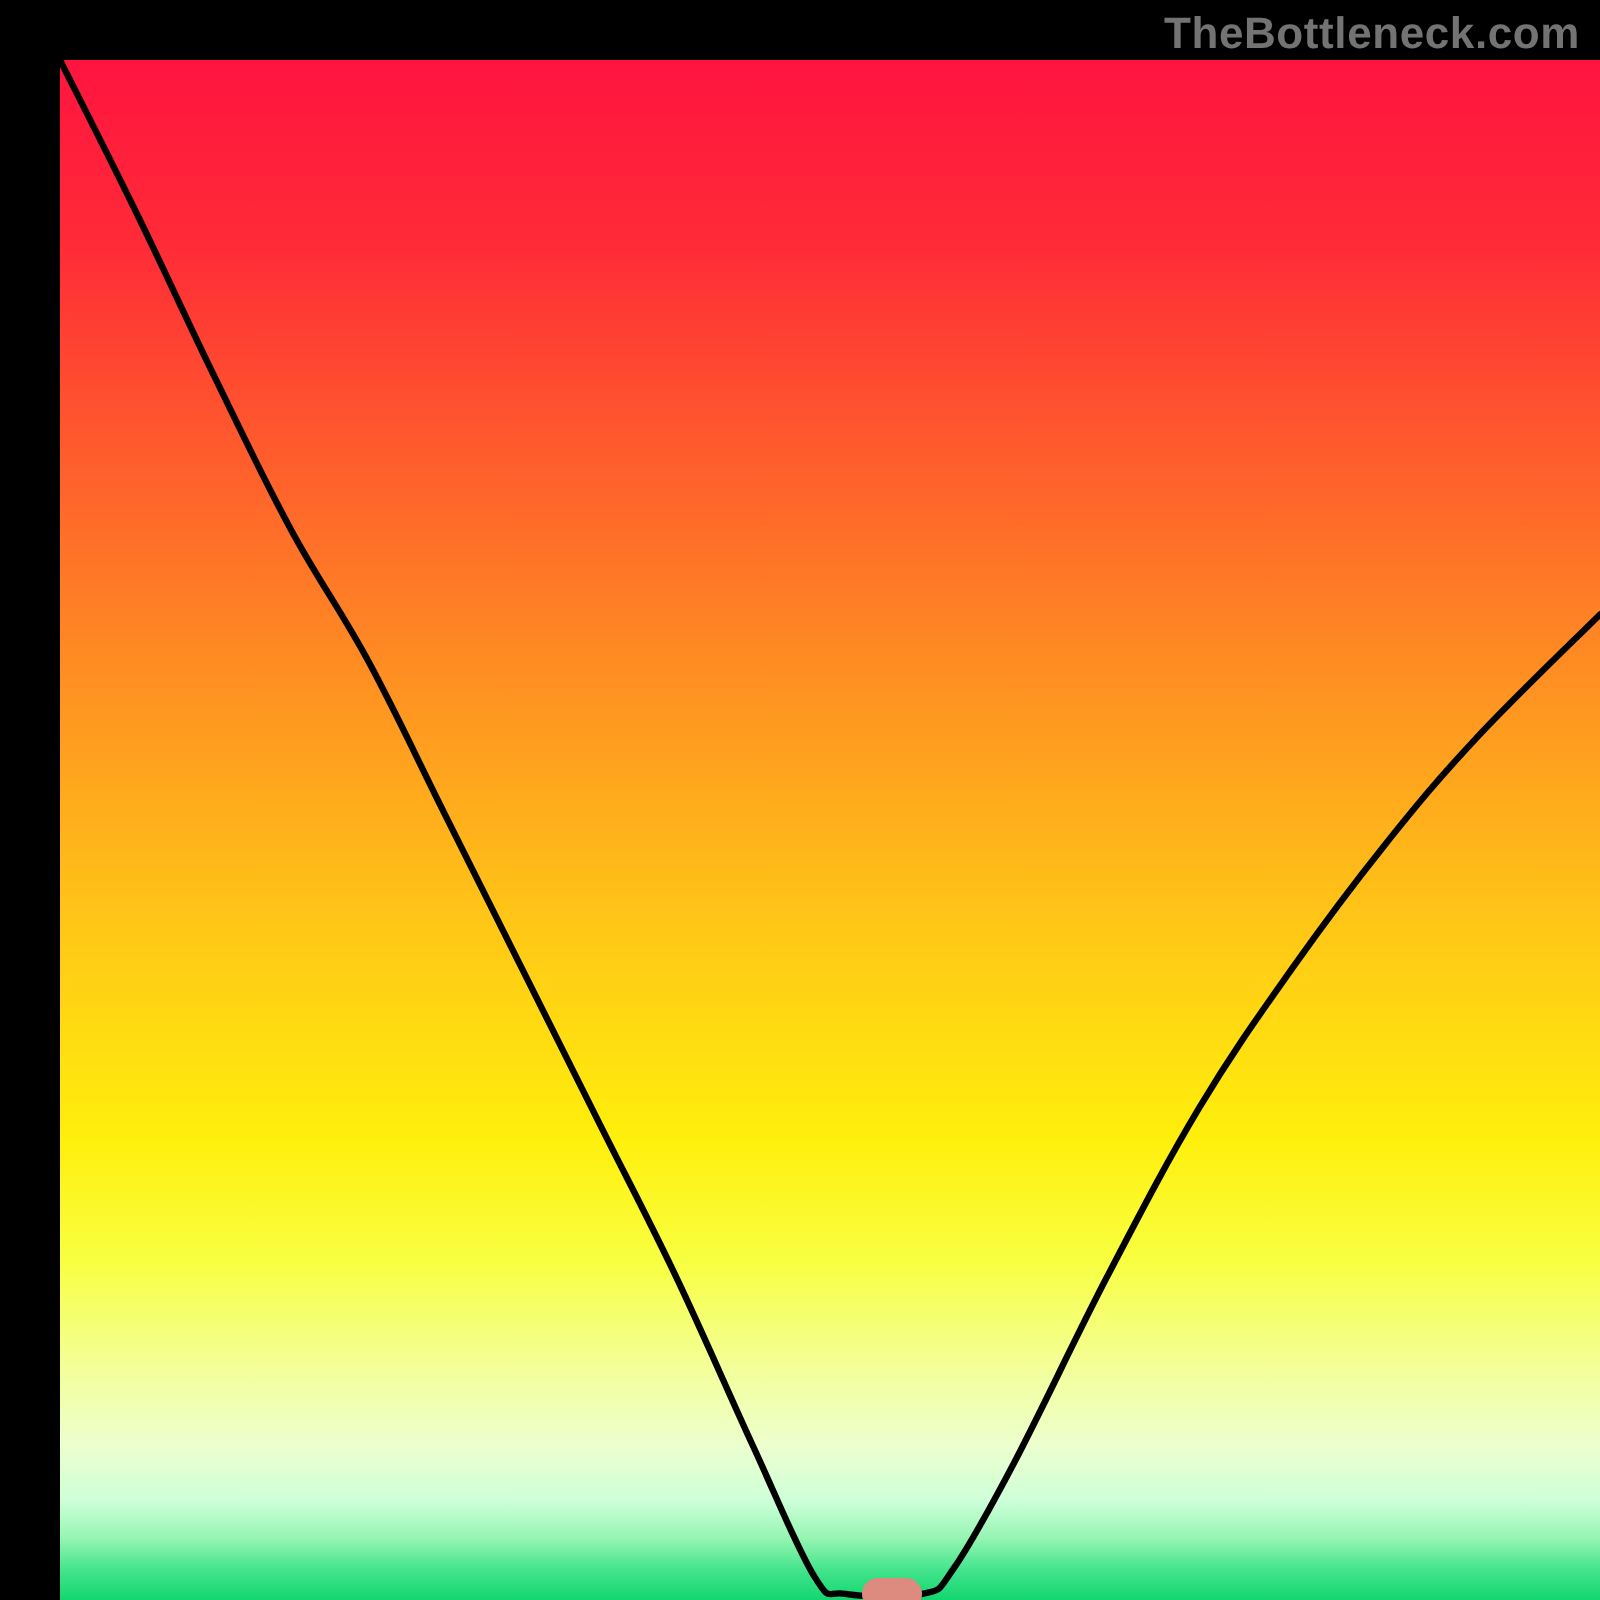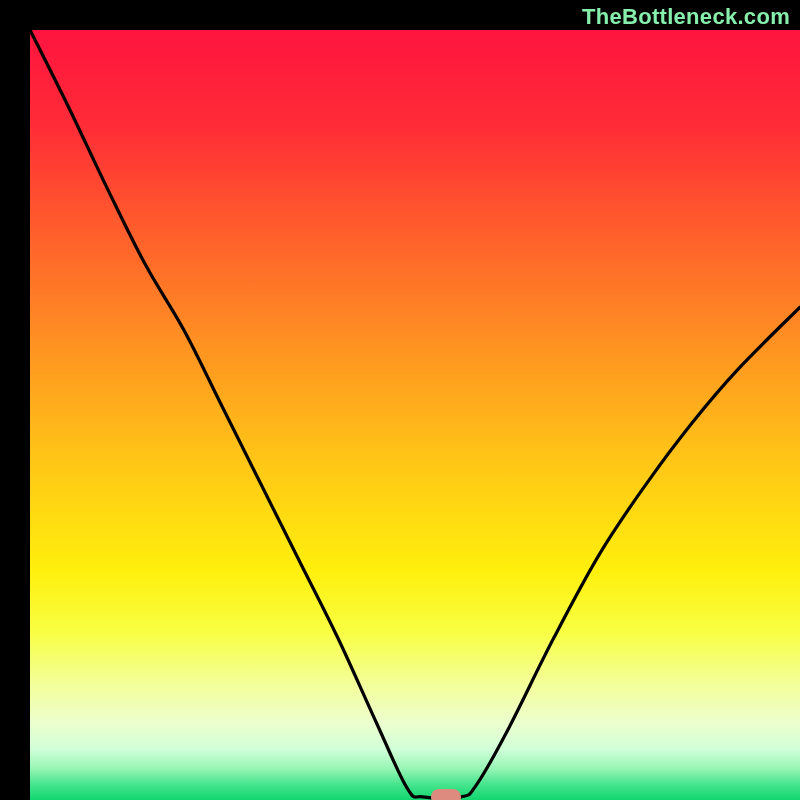--- a/index.html
+++ b/index.html
@@ -14,21 +14,21 @@
   .frame {
     width: 800px;
     height: 800px;
     position: relative;
     background: #000;
   }
   .watermark {
     position: absolute;
     top: 4px;
     right: 10px;
-    color: #86efac;
+    color: #737373;
     font-size: 22px;
     font-weight: 600;
     letter-spacing: 0.3px;
     z-index: 5;
     font-family: Arial, Helvetica, sans-serif;
   }
   .plot-area {
     position: absolute;
     left: 30px;
     top: 30px;

